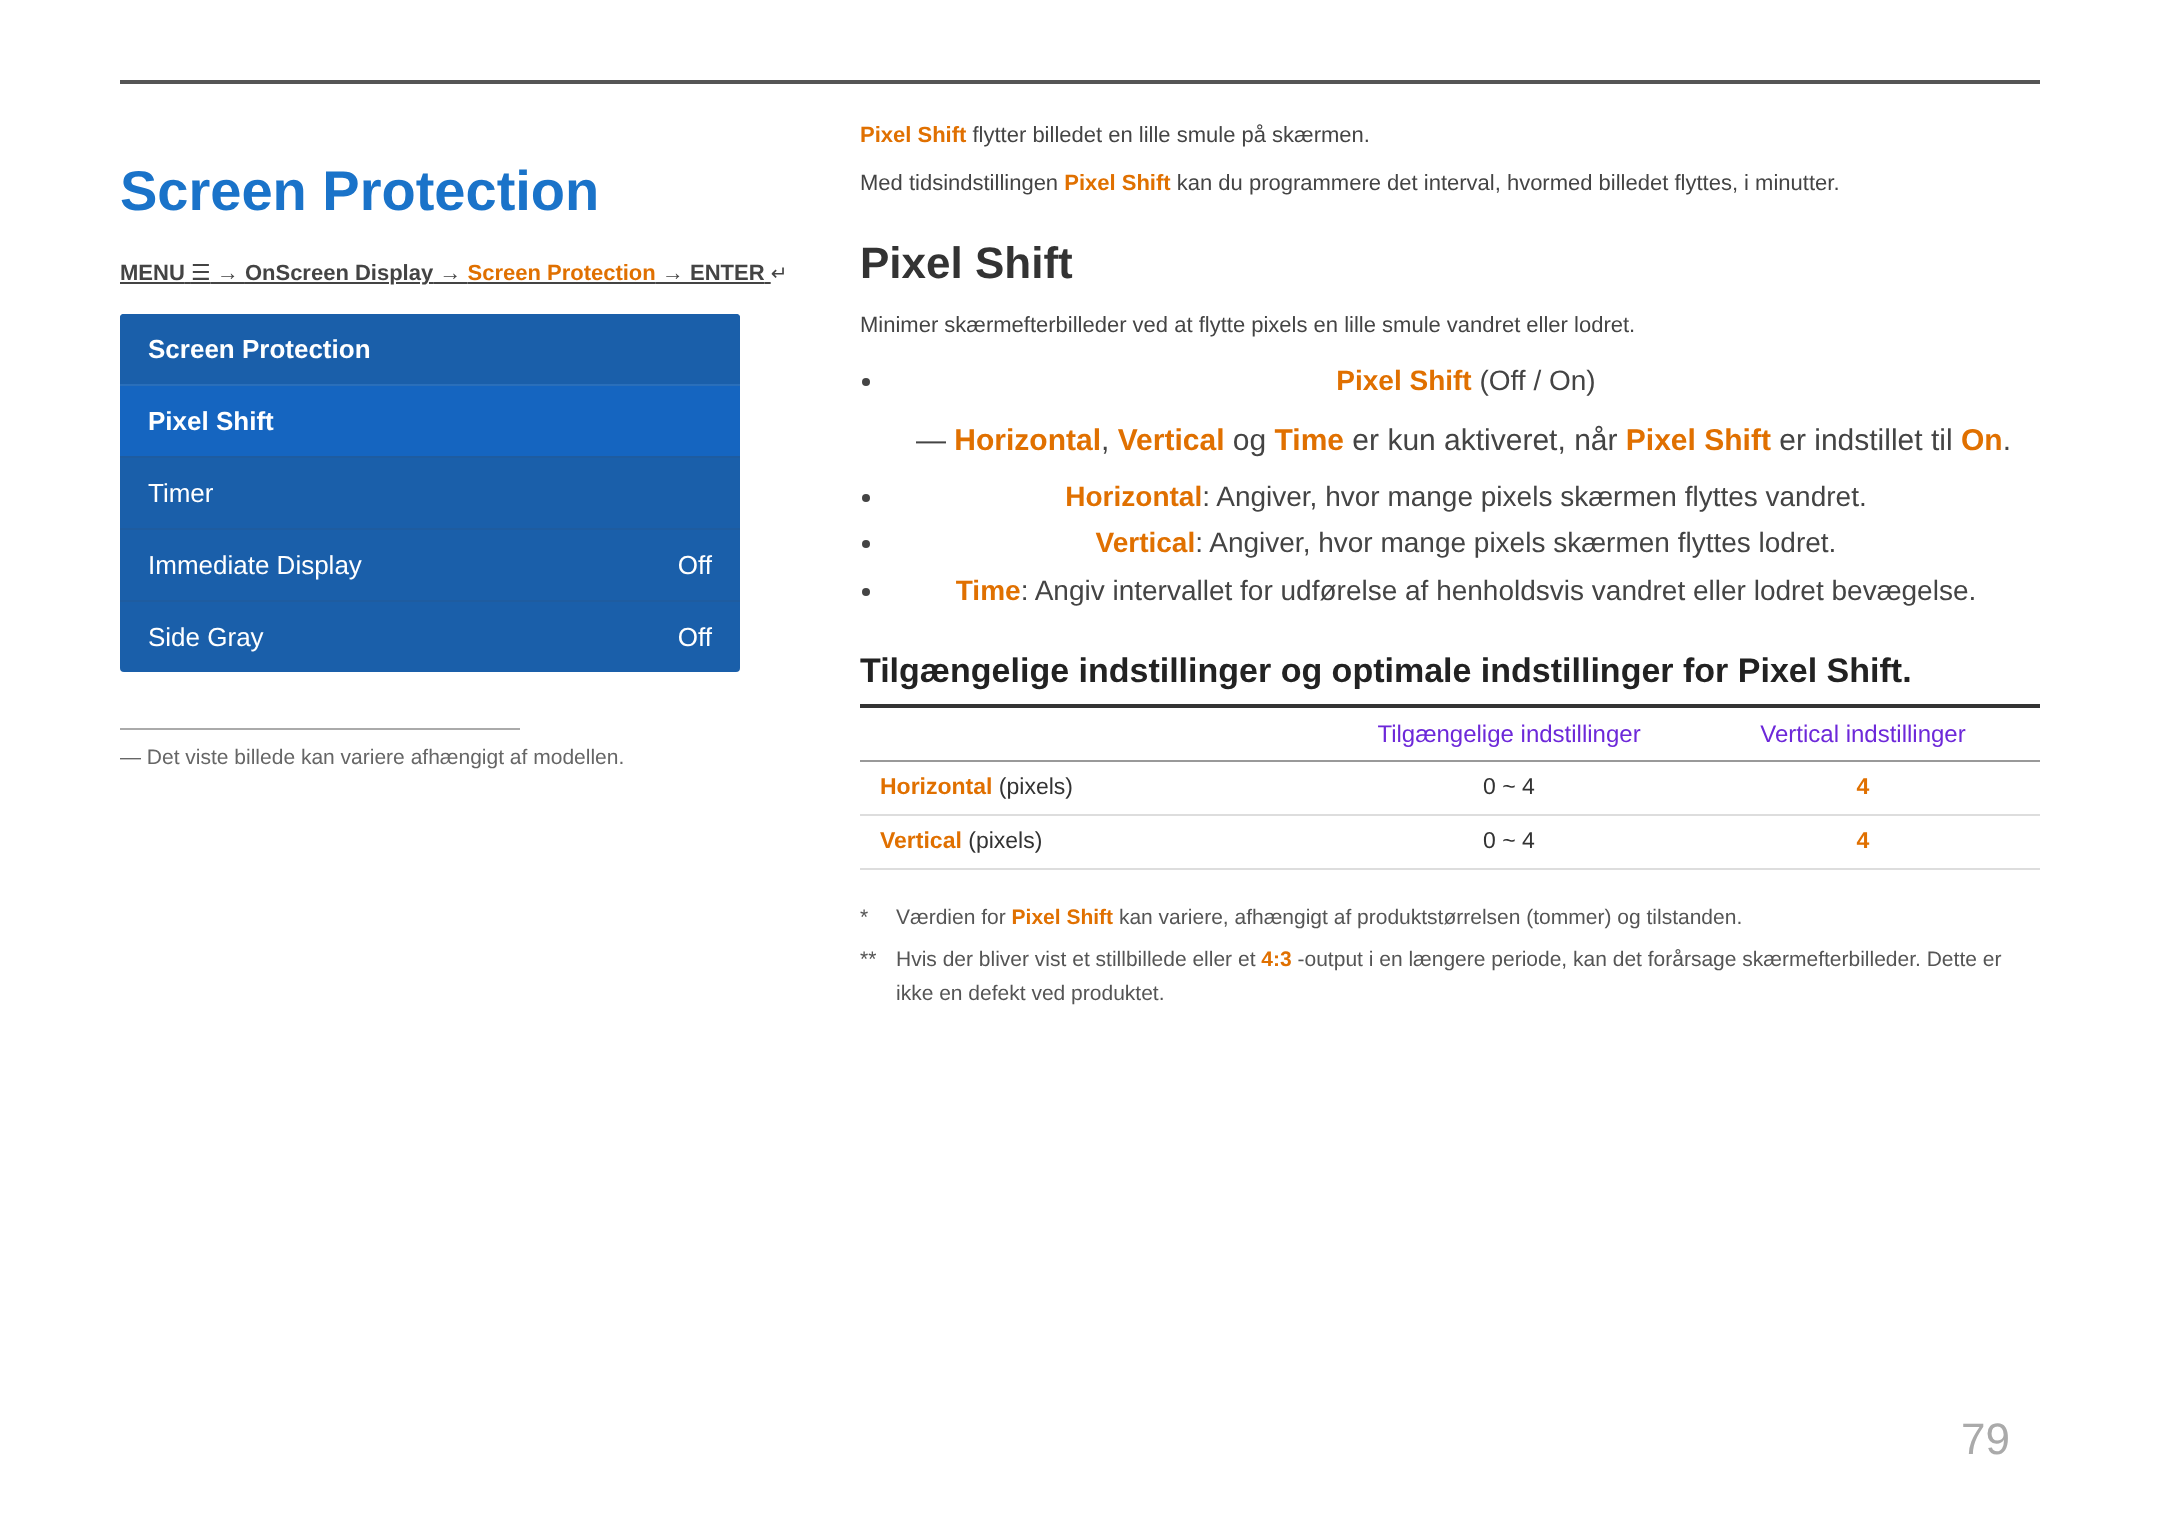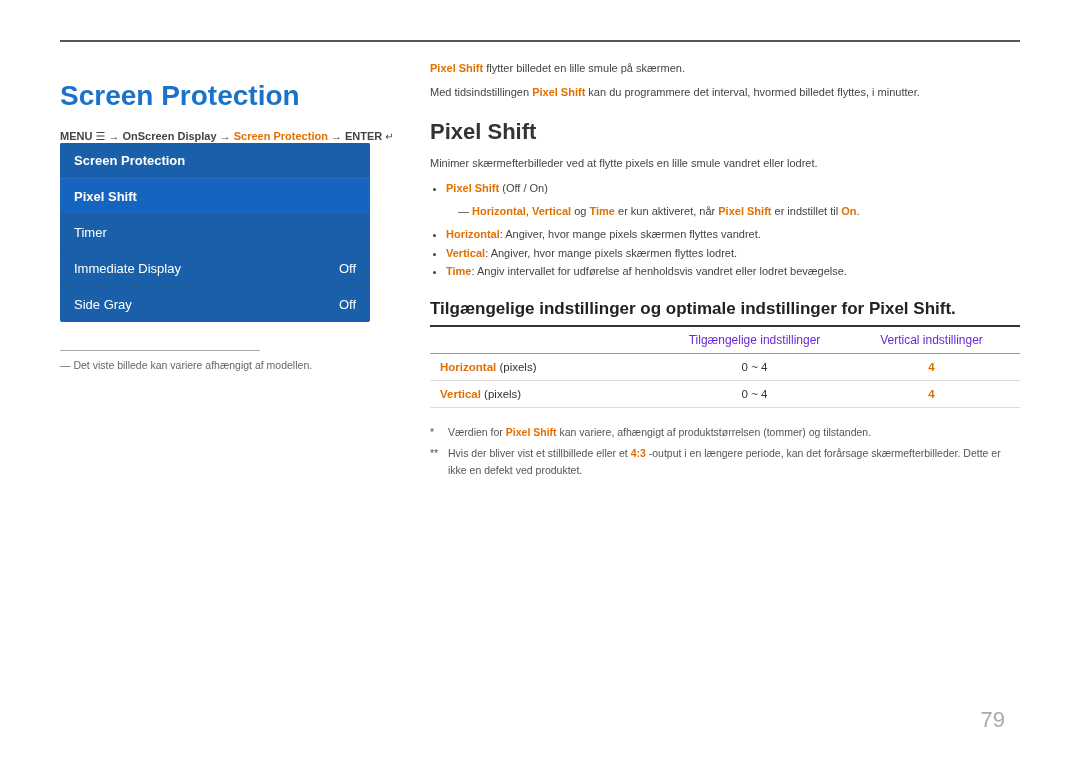--- a/index.html
+++ b/index.html
@@ -33,21 +33,22 @@
       font-size: 28px;
       font-weight: bold;
       color: #1a73c9;
       margin-top: 20px;
       margin-bottom: 18px;
     }
 
     .breadcrumb {
       font-size: 11px;
       color: #444;
-      margin-bottom: 0;
+      margin-bottom: 14px;
+      text-decoration: underline;
     }
     .breadcrumb .bold {
       font-weight: bold;
     }
     .breadcrumb .orange {
       color: #e07000;
       font-weight: bold;
     }
 
     .menu-box {
@@ -126,32 +127,33 @@
       color: #444;
       line-height: 1.6;
       margin-bottom: 6px;
     }
 
     .bullet-list {
       margin-left: 16px;
       margin-bottom: 6px;
     }
     .bullet-list li {
-      font-size: 11px;
+      font-size: 14px;
       color: #444;
       line-height: 1.7;
       list-style: disc;
+      text-align: center;
     }
     .bullet-list li .orange {
       color: #e07000;
       font-weight: bold;
     }
     .sub-note {
       margin-left: 28px;
-      font-size: 11px;
+      font-size: 15px;
       color: #444;
       line-height: 1.6;
       margin-bottom: 2px;
     }
     .sub-note::before {
       content: '— ';
       color: #444;
     }
 
     .table-section {

